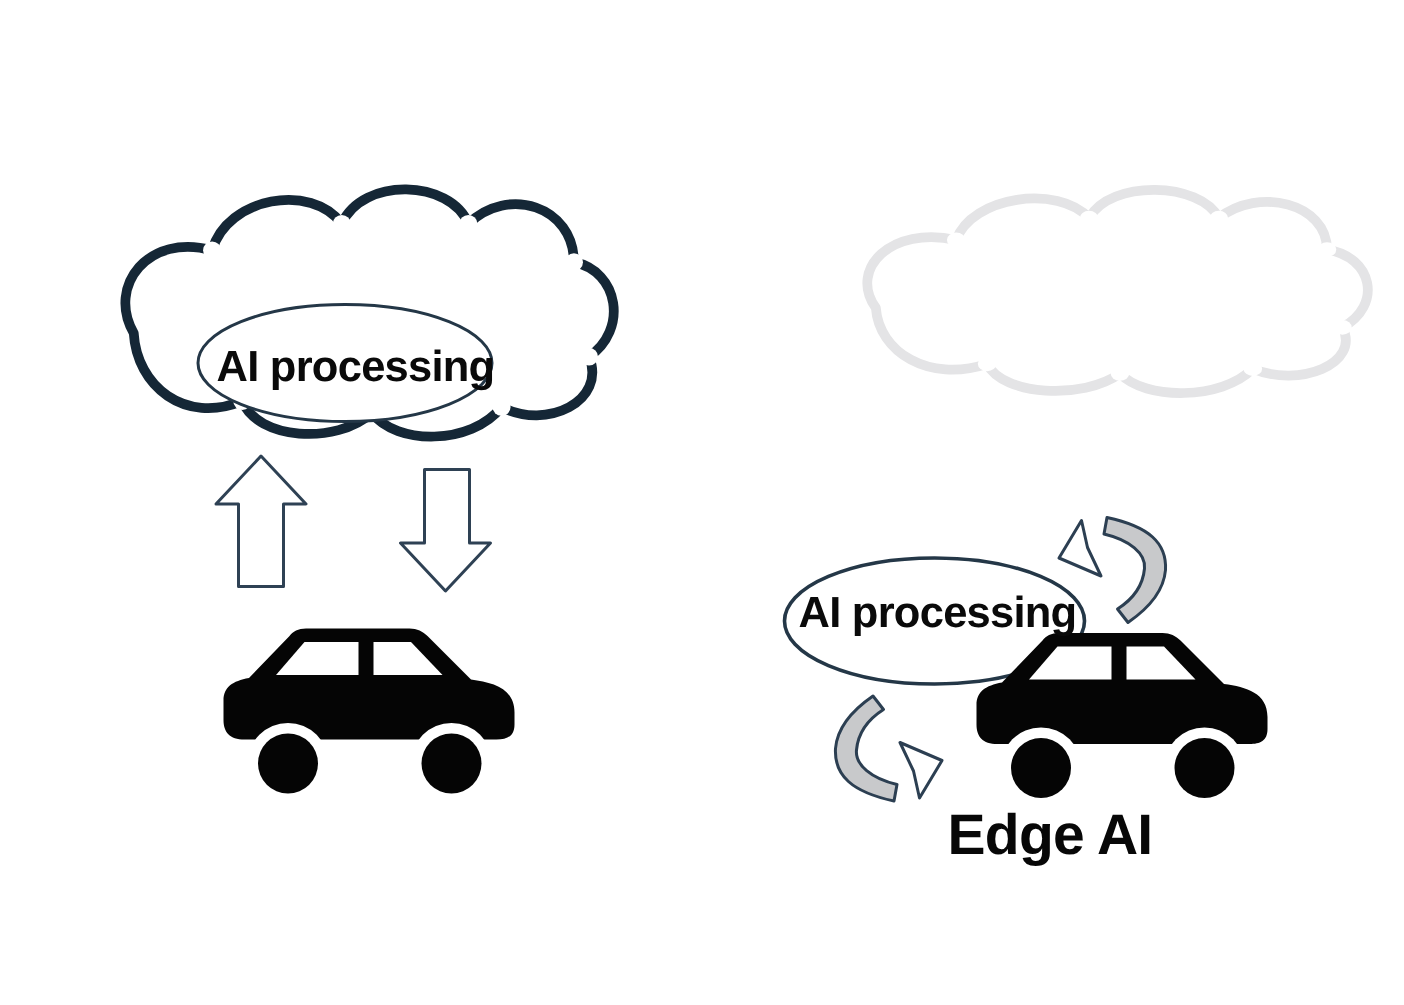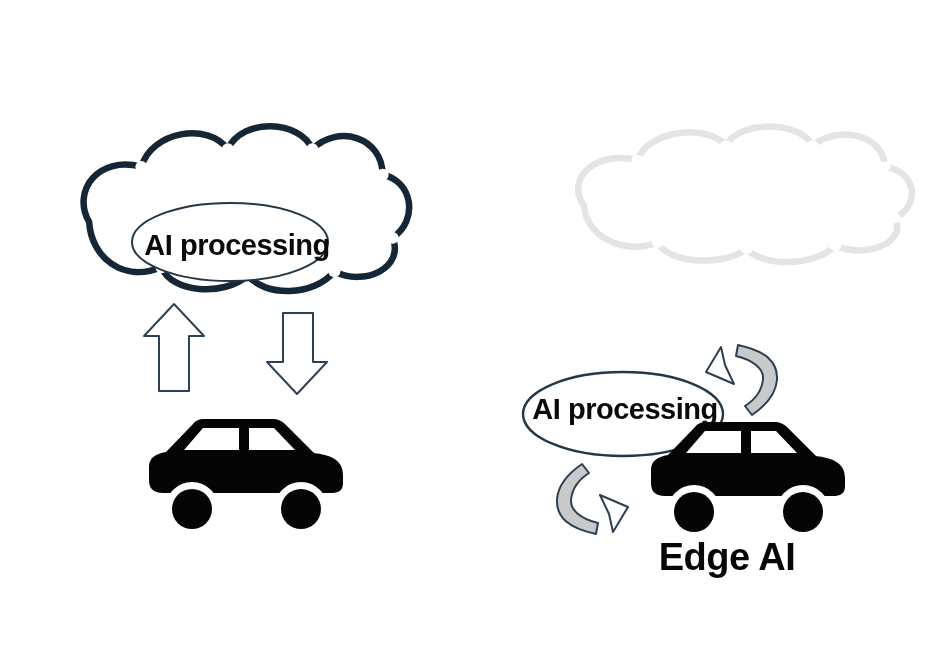--- a/index.html
+++ b/index.html
@@ -13,21 +13,21 @@
     position:absolute;width:300px;text-align:center;
     font-size:29px;font-weight:bold;color:#0a0a0a;letter-spacing:-0.5px;line-height:30px;
   }
   .bubble-label.left{left:67px;top:230px;}
   .bubble-label.right{left:455px;top:394px;}
   .caption{
     position:absolute;width:400px;text-align:center;
     font-size:38px;font-weight:bold;color:#070707;letter-spacing:-0.5px;line-height:36px;
   }
   .caption.left{left:29px;top:539px;}
-  .caption.right{left:507px;top:539px;text-align:center;}
+  .caption.right{left:480px;top:539px;text-align:center;}
 </style>
 </head>
 <body>
 
 <div class="stage">
 
   <svg width="936" height="670" viewBox="0 0 936 670">
     <defs>
 
       <g id="cloud-shape">

